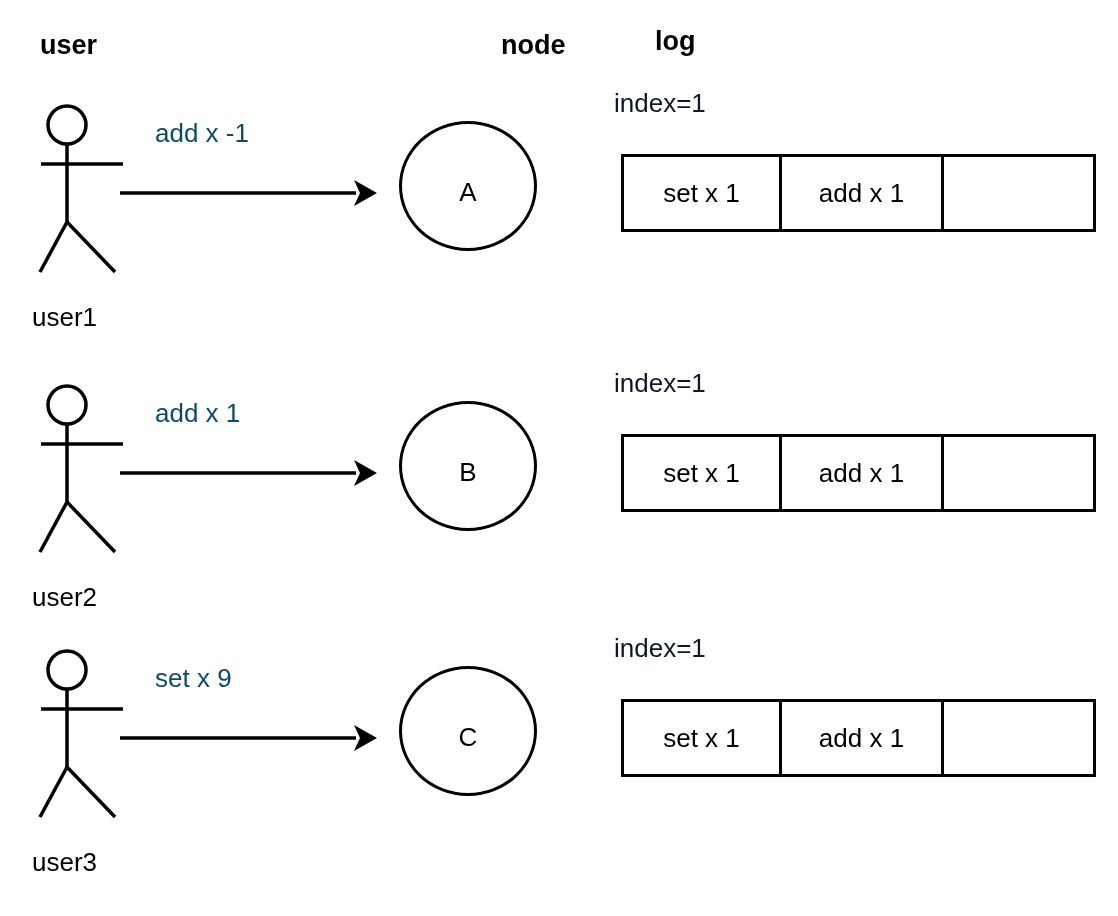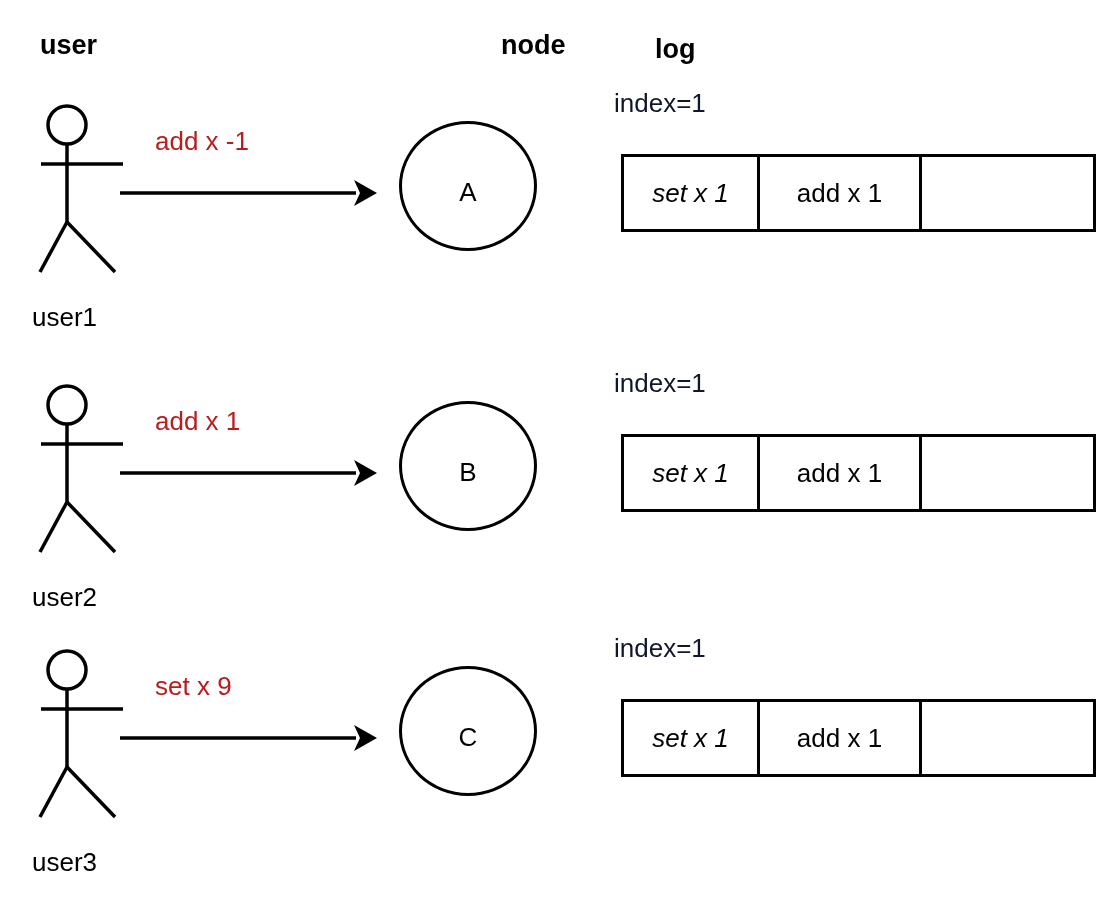--- a/index.html
+++ b/index.html
@@ -23,21 +23,21 @@
   .col-header {
     position: absolute;
     font-size: 27px;
     font-weight: bold;
     line-height: 1;
     white-space: nowrap;
     color: #000000;
   }
   #hdr-user  { left: 40px;  top: 32px; text-align: center; }
   #hdr-node  { left: 459px; top: 32px; margin-left: 42px; }
-  #hdr-log   { left: 655px; top: 36px; }
+  #hdr-log   { left: 655px; top: 28px; }
 
   
   .row {
     position: absolute;
     left: 0;
     width: 1118px;
   }
   #row-1 { top: 0px; }
   #row-2 { top: 280px; }
   #row-3 { top: 545px; }
@@ -67,25 +67,25 @@
     position: absolute;
     left: 118px;
     top: 175px;
     width: 262px;
     height: 36px;
   }
   .arrow svg { display: block; overflow: visible; }
   .arrow-label {
     position: absolute;
     left: 155px;
-    top: 128px;
-    font-size: 26px;
-    line-height: 1;
-    white-space: nowrap;
-    color: #b91c1c;
+    top: 120px;
+    font-size: 26px;
+    line-height: 1;
+    white-space: nowrap;
+    color: #0c4a6e;
   }
 
   
   .node-circle {
     position: absolute;
     left: 399px;
     top: 121px;
     width: 138px;
     height: 130px;
     border: 3px solid #000000;
@@ -135,21 +135,21 @@
     align-items: center;
     justify-content: center;
     box-sizing: border-box;
     font-size: 26px;
     line-height: 1;
     color: #000000;
     border-right: 3px solid #000000;
     background: #ffffff;
   }
   .log-cell:last-child { border-right: none; }
-  .log-cell.c0 { width: 136px; font-style: italic; }
+  .log-cell.c0 { width: 158px; }
   .log-cell.c1 { width: 162px; }
   .log-cell.c2 { flex: 1 1 auto; }
 </style>
 </head>
 <body>
 
 <div id="canvas">
 
   <div class="col-header" id="hdr-user">user</div>
   <div class="col-header" id="hdr-node">node</div>

